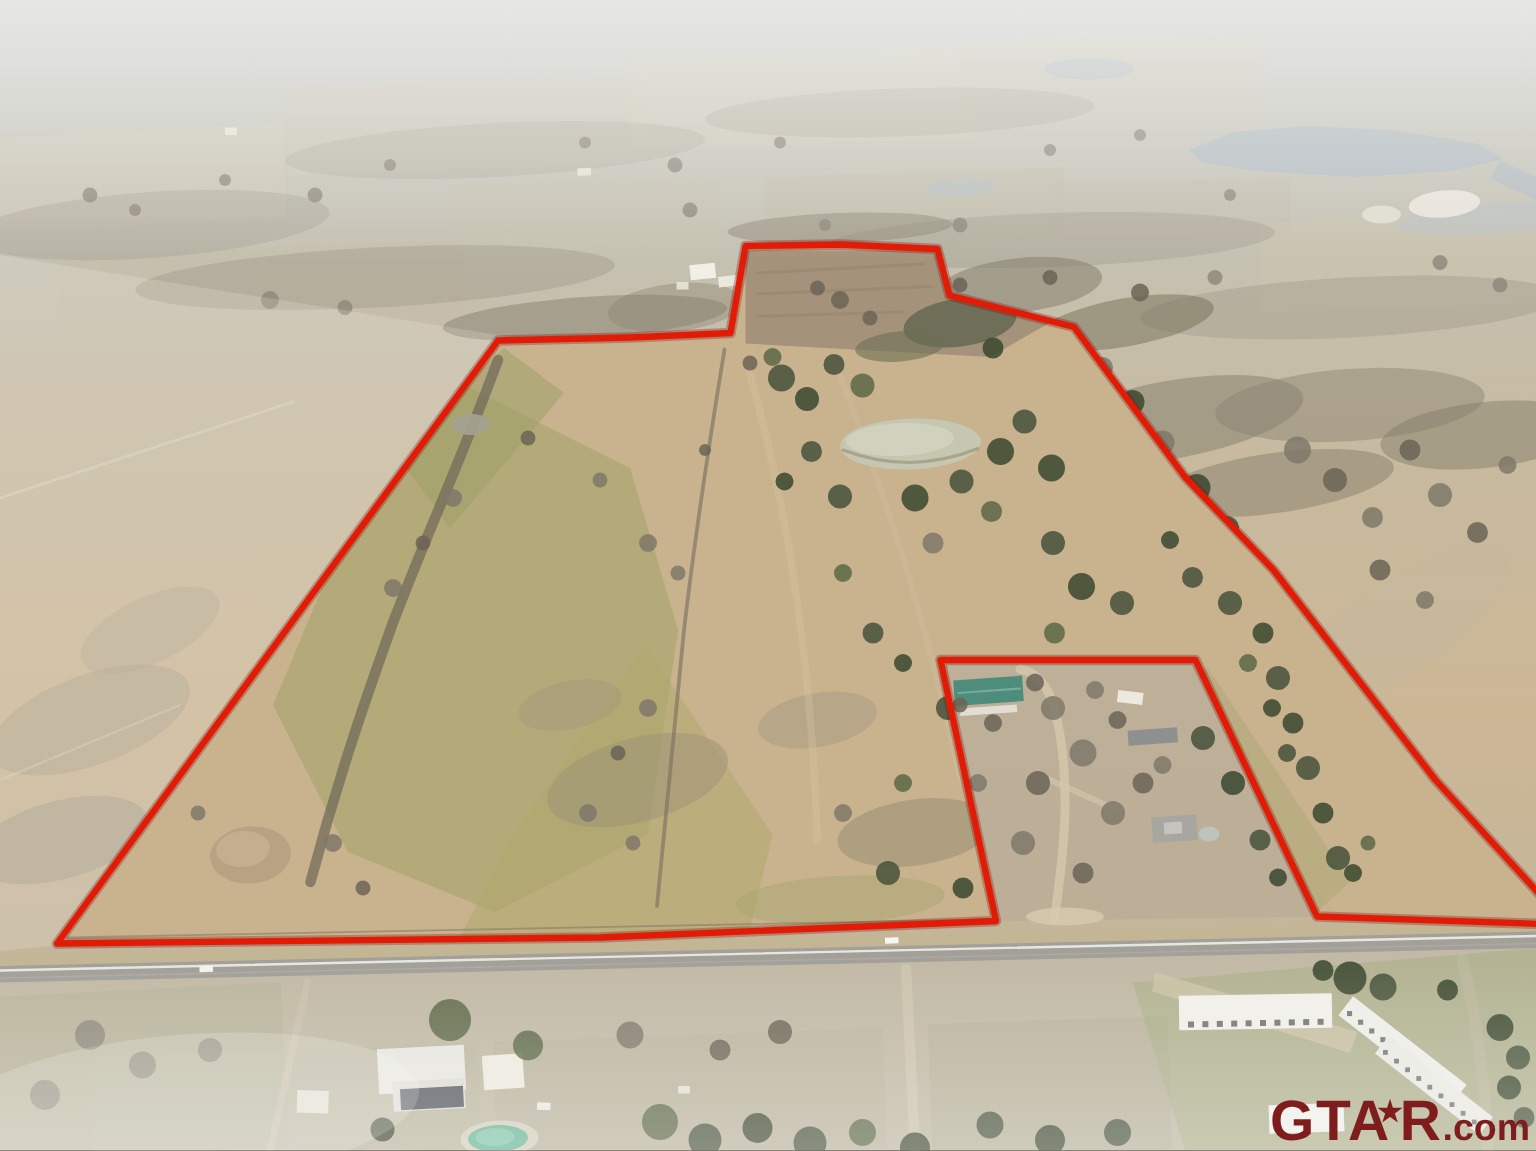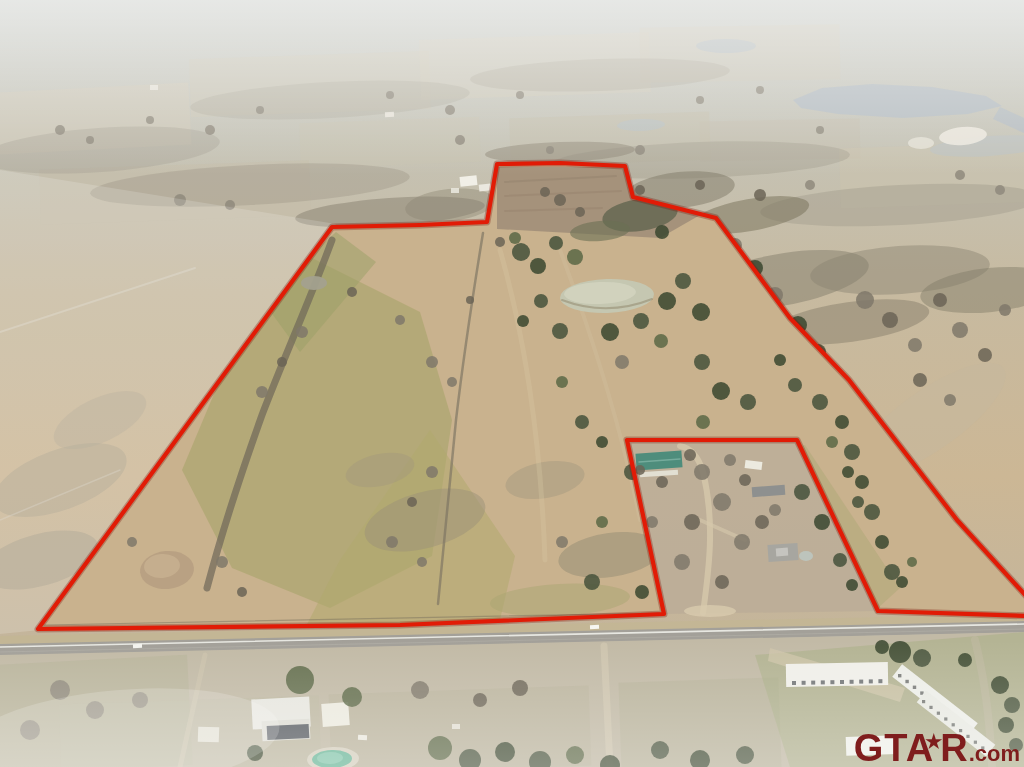--- a/index.html
+++ b/index.html
@@ -3,21 +3,21 @@
 <meta charset="utf-8">
 <style>
   html,body{margin:0;padding:0;background:#222;}
   .stage{position:relative;width:1024px;height:767px;overflow:hidden;
          background:#c8c3b4;font-family:"Liberation Sans",sans-serif;}
   .stage svg{position:absolute;left:0;top:0;}
   .watermark{position:absolute;right:4px;bottom:0px;display:flex;align-items:baseline;
              color:#0d0d0d;font-weight:bold;user-select:none;line-height:1;}
   .wm-main{font-size:38px;font-weight:bold;letter-spacing:1px;}
   .wm-star{font-size:19px;position:relative;top:-13px;margin-left:-9px;margin-right:-2px;}
-  .wm-com{font-size:22px;letter-spacing:0;text-align:right;}
+  .wm-com{font-size:25px;letter-spacing:0;text-align:right;}
 </style>
 </head>
 <body>
 
 <div class="stage">
   <svg width="1024" height="767" viewBox="0 0 1024 767">
     <defs>
       <linearGradient id="gBase" x1="0" y1="0" x2="0" y2="1">
         <stop offset="0" stop-color="#c9ccc7"></stop>
         <stop offset="0.18" stop-color="#c5c3b6"></stop>

